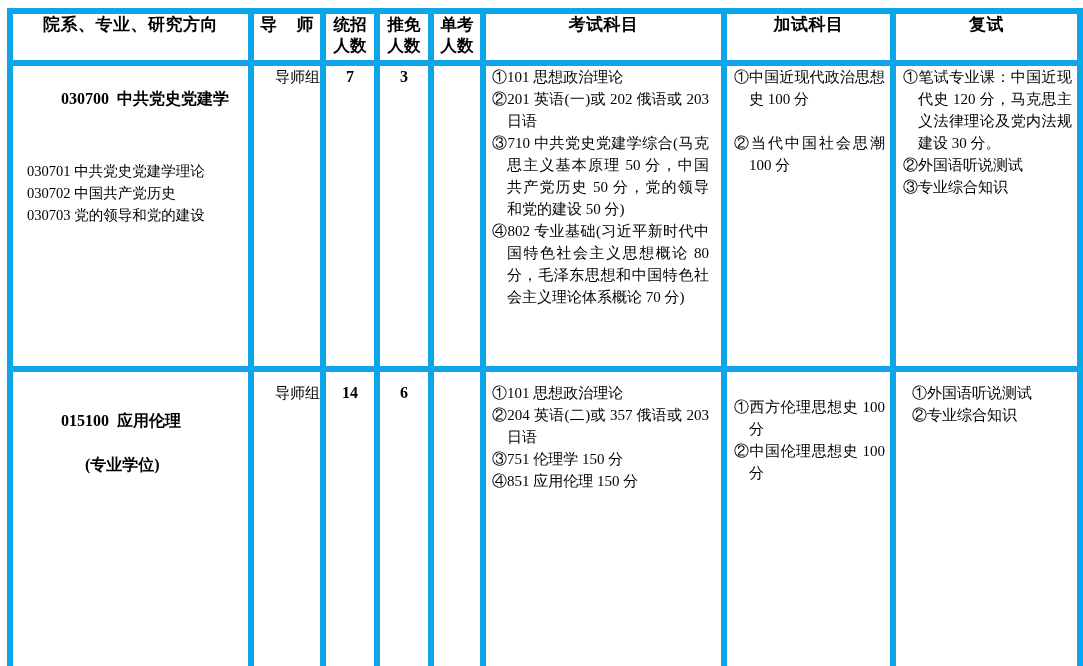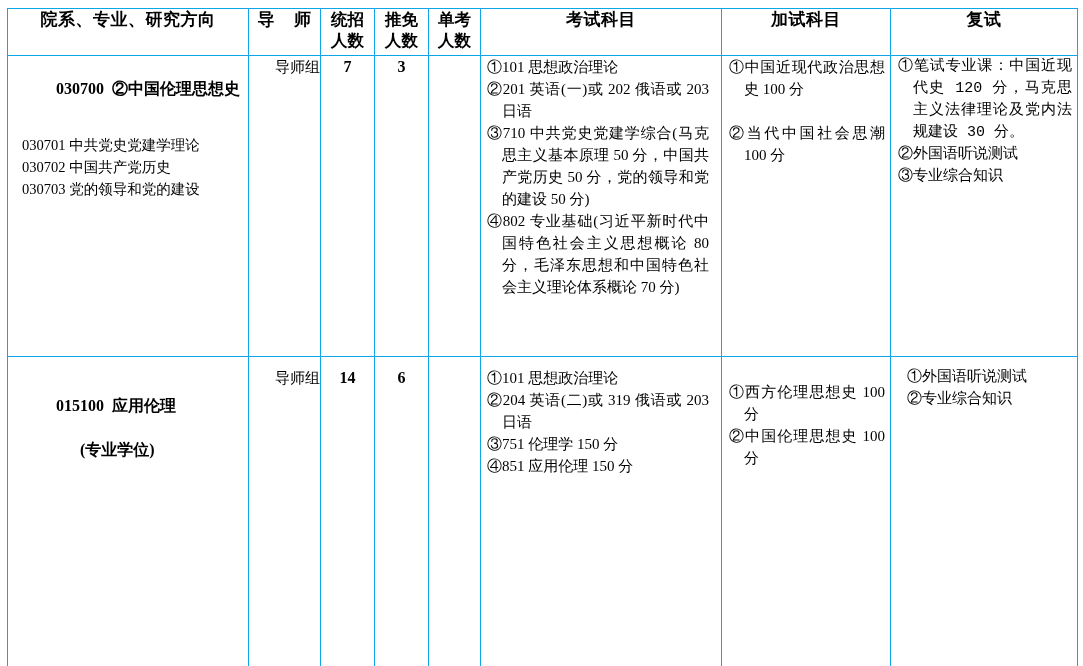--- a/index.html
+++ b/index.html
@@ -27,21 +27,21 @@
     left: 7px;
     top: 8px;
     width: 1070px;
     border-collapse: collapse;
     table-layout: fixed;
     background: #ffffff;
   }
 
   table.admissions td,
   table.admissions th {
-    border: 1px solid #0ea5e9;
+    border: 6px solid #0ea5e9;
     vertical-align: top;
     padding: 0;
     background: #ffffff;
   }
 
   
   col.c-dept    { width: 241px; }
   col.c-adv     { width: 72px;  }
   col.c-tongzh  { width: 54px;  }
   col.c-tuimian { width: 54px;  }
@@ -87,21 +87,21 @@
     line-height: 22px;
     white-space: pre;
   }
   .prog-sub {
     font-weight: bold;
     font-size: 16px;
     line-height: 22px;
     padding-left: 72px;
   }
   .dirs {
-    margin-top: 12px;
+    margin-top: 28px;
     padding-left: 14px;
   }
   .dir-line {
     font-size: 14.5px;
     line-height: 22px;
     white-space: nowrap;
   }
 
   td.advisor-cell {
     text-align: right;
@@ -113,21 +113,21 @@
     font-weight: bold;
     font-size: 16px;
     padding-top: 14px;
   }
 
   td.list-cell {
     padding: 14px 5px 6px 5px;
   }
   td.list-cell.exam   { padding-left: 6px; padding-right: 12px; }
   td.list-cell.extra  { padding-left: 7px; padding-right: 5px; }
-  td.list-cell.retest { padding-left: 7px; padding-right: 5px; font-family: Liberation Mono, monospace; }
+  td.list-cell.retest { padding-left: 7px; padding-right: 5px; }
 
   .li {
     font-size: 15px;
     line-height: 22px;
     text-indent: -15px;
     padding-left: 15px;
     margin: 0;
     text-align: justify;
     text-justify: inter-ideograph;
   }
@@ -170,21 +170,21 @@
         <th>考试科目</th>
         <th>加试科目</th>
         <th>复试</th>
       </tr>
     </thead>
     <tbody>
 
       <tr>
         <td class="cell dept-cell" style="height:300px;">
           <div class="prog-title">
-            <span>030700</span><span>  </span><span>②中国伦理思想史</span>
+            <span>030700</span><span>  </span><span>中共党史党建学</span>
           </div>
           <div class="dirs">
             <div class="dir-line">030701 中共党史党建学理论</div>
             <div class="dir-line">030702 中国共产党历史</div>
             <div class="dir-line">030703 党的领导和党的建设</div>
           </div>
         </td>
         <td class="cell advisor-cell">导师组</td>
         <td class="cell num-cell">7</td>
         <td class="cell num-cell">3</td>
@@ -212,21 +212,21 @@
             <span>015100</span><span>  </span><span>应用伦理</span>
           </div>
           <div class="prog-sub">(专业学位)</div>
         </td>
         <td class="cell advisor-cell" style="border-top:none;padding-top:10px;">导师组</td>
         <td class="cell num-cell" style="border-top:none;padding-top:10px;">14</td>
         <td class="cell num-cell" style="border-top:none;padding-top:10px;">6</td>
         <td class="cell num-cell" style="border-top:none;padding-top:10px;"></td>
         <td class="cell list-cell exam" style="border-top:none;padding-top:10px;">
           <p class="li">①101 思想政治理论</p>
-          <p class="li">②204 英语(二)或 319 俄语或 203 日语</p>
+          <p class="li">②204 英语(二)或 357 俄语或 203 日语</p>
           <p class="li">③751  伦理学 150 分</p>
           <p class="li">④851  应用伦理 150 分</p>
         </td>
         <td class="cell list-cell extra" style="border-top:none;padding-top:24px;">
           <p class="li">①西方伦理思想史 100 分</p>
           <p class="li">②中国伦理思想史 100 分</p>
         </td>
         <td class="cell list-cell retest" style="border-top:none;padding-top:10px;padding-left:16px;">
           <p class="li">①外国语听说测试</p>
           <p class="li">②专业综合知识</p>

